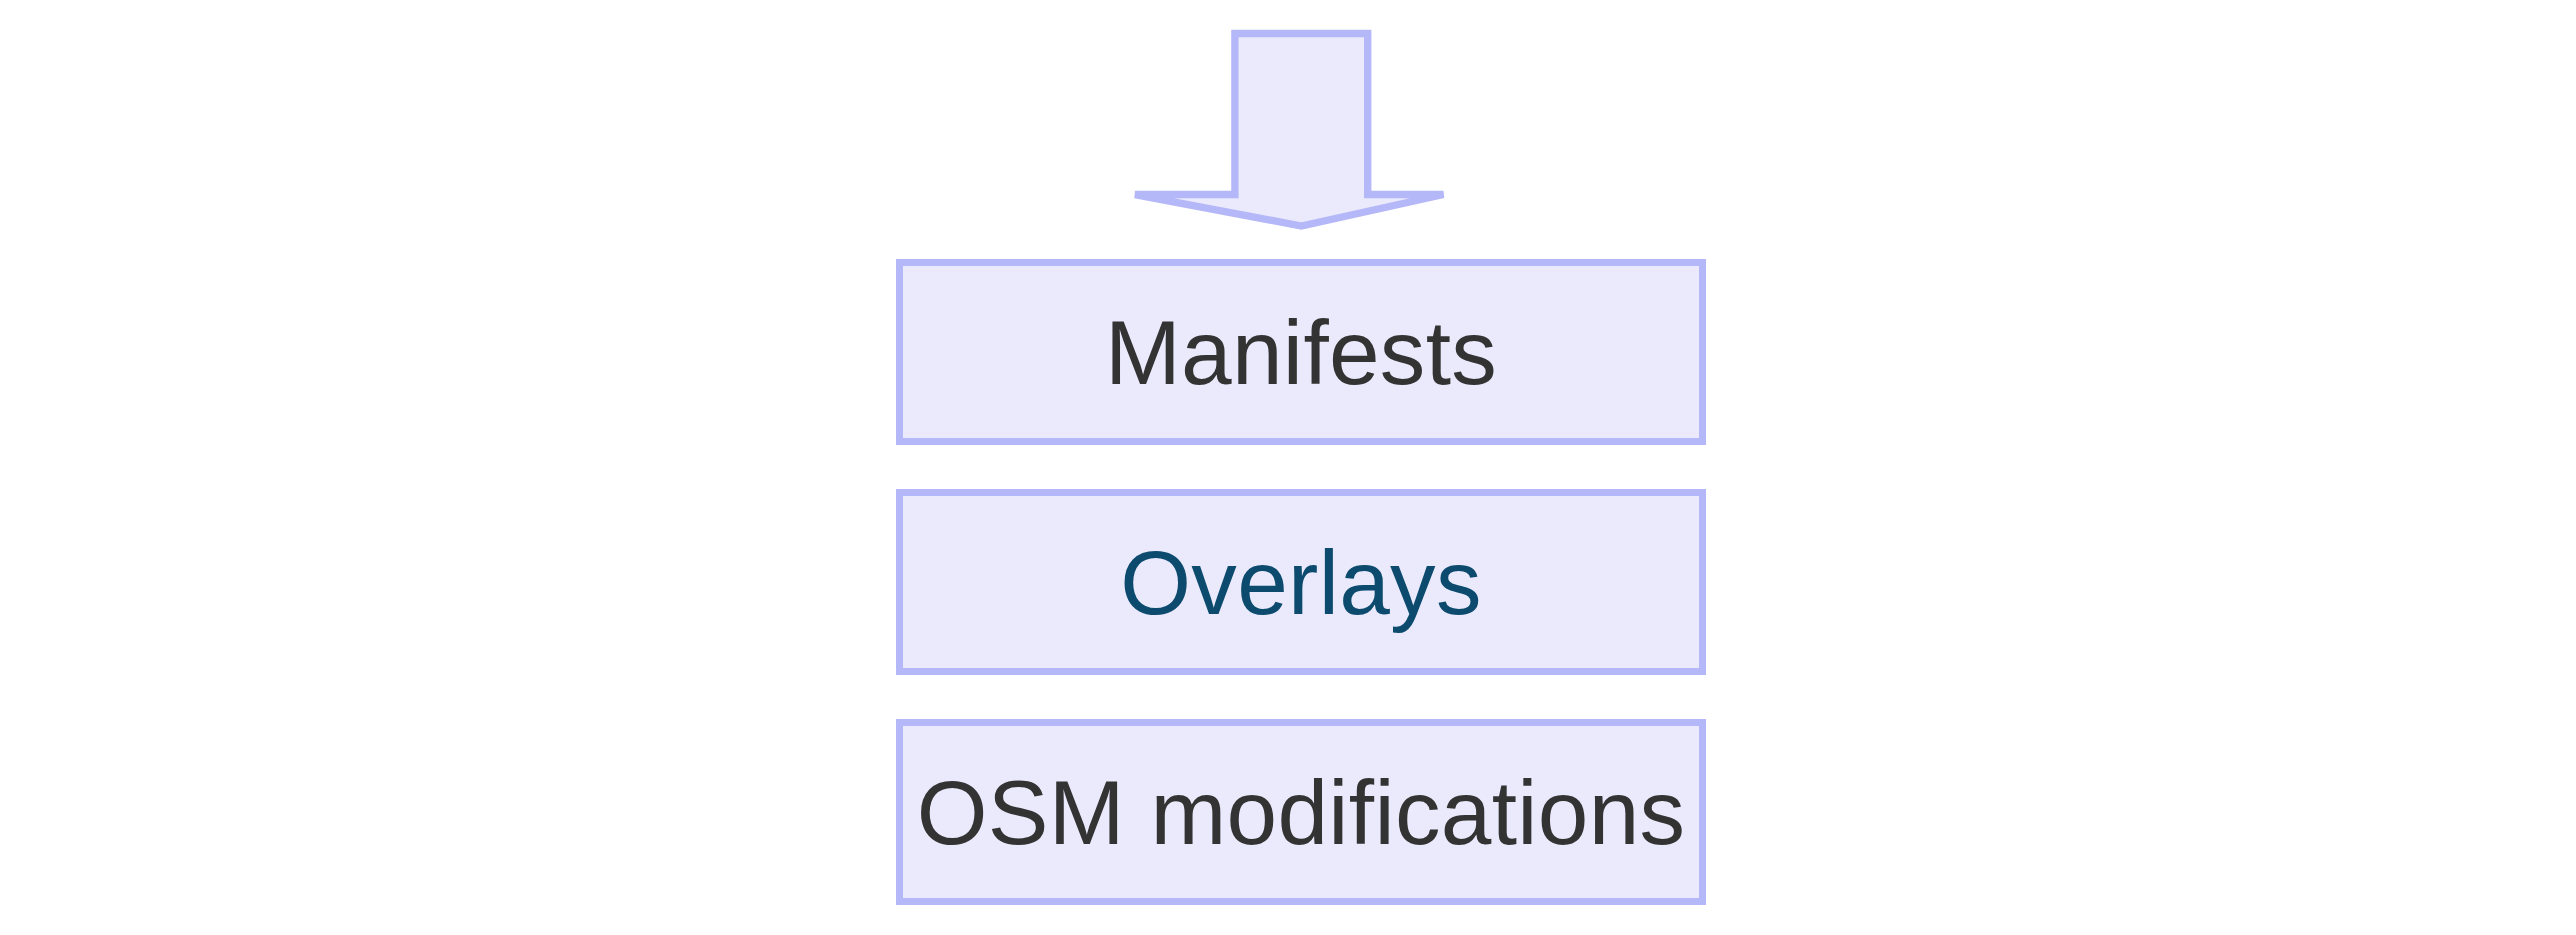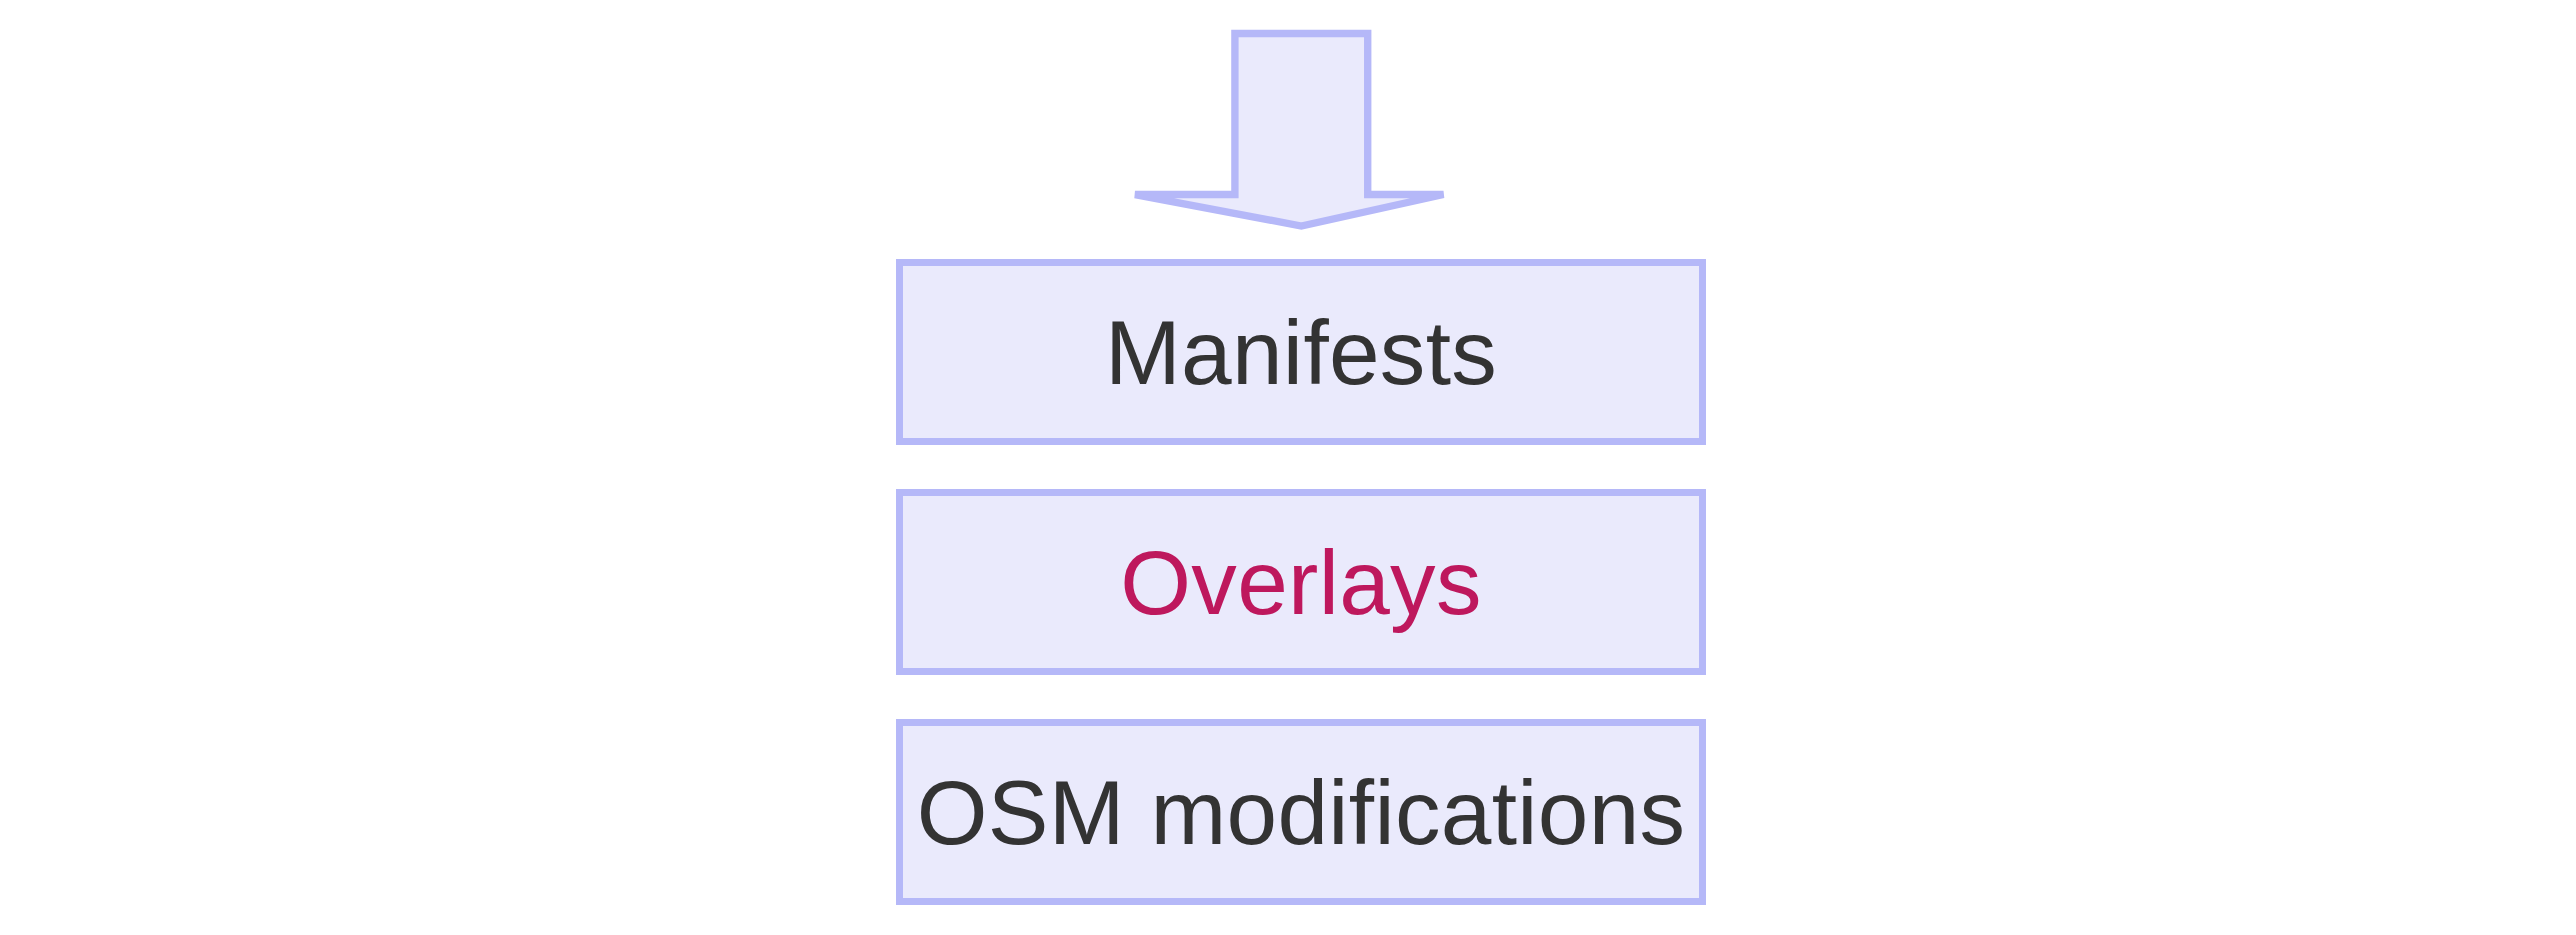--- a/index.html
+++ b/index.html
@@ -73,21 +73,21 @@
 
   <svg id="arrow-layer" viewBox="0 0 3840 1394" width="2576" height="935" xmlns="http://www.w3.org/2000/svg" aria-hidden="true">
     <polygon points="1817,50 2015,50 2015,290 2128,290 1916,337 1668,290 1817,290" fill="#eaeafc" stroke="#b5b8f8" stroke-width="11" stroke-linejoin="miter"></polygon>
   </svg>
 
   <div class="node-box" id="box-manifests" style="background: rgb(234, 234, 252); border-color: rgb(181, 184, 248);">
     <span class="node-label" style="color: rgb(51, 51, 51);">Manifests</span>
   </div>
 
   <div class="node-box" id="box-overlays" style="background: rgb(234, 234, 252); border-color: rgb(181, 184, 248);">
-    <span class="node-label" style="color: #be185d;">Overlays</span>
+    <span class="node-label" style="color: #0c4a6e;">Overlays</span>
   </div>
 
   <div class="node-box" id="box-osm" style="background: rgb(234, 234, 252); border-color: rgb(181, 184, 248);">
     <span class="node-label" style="color: rgb(51, 51, 51);">OSM modifications</span>
   </div>
 
 </div>
 
 
 </body></html>

